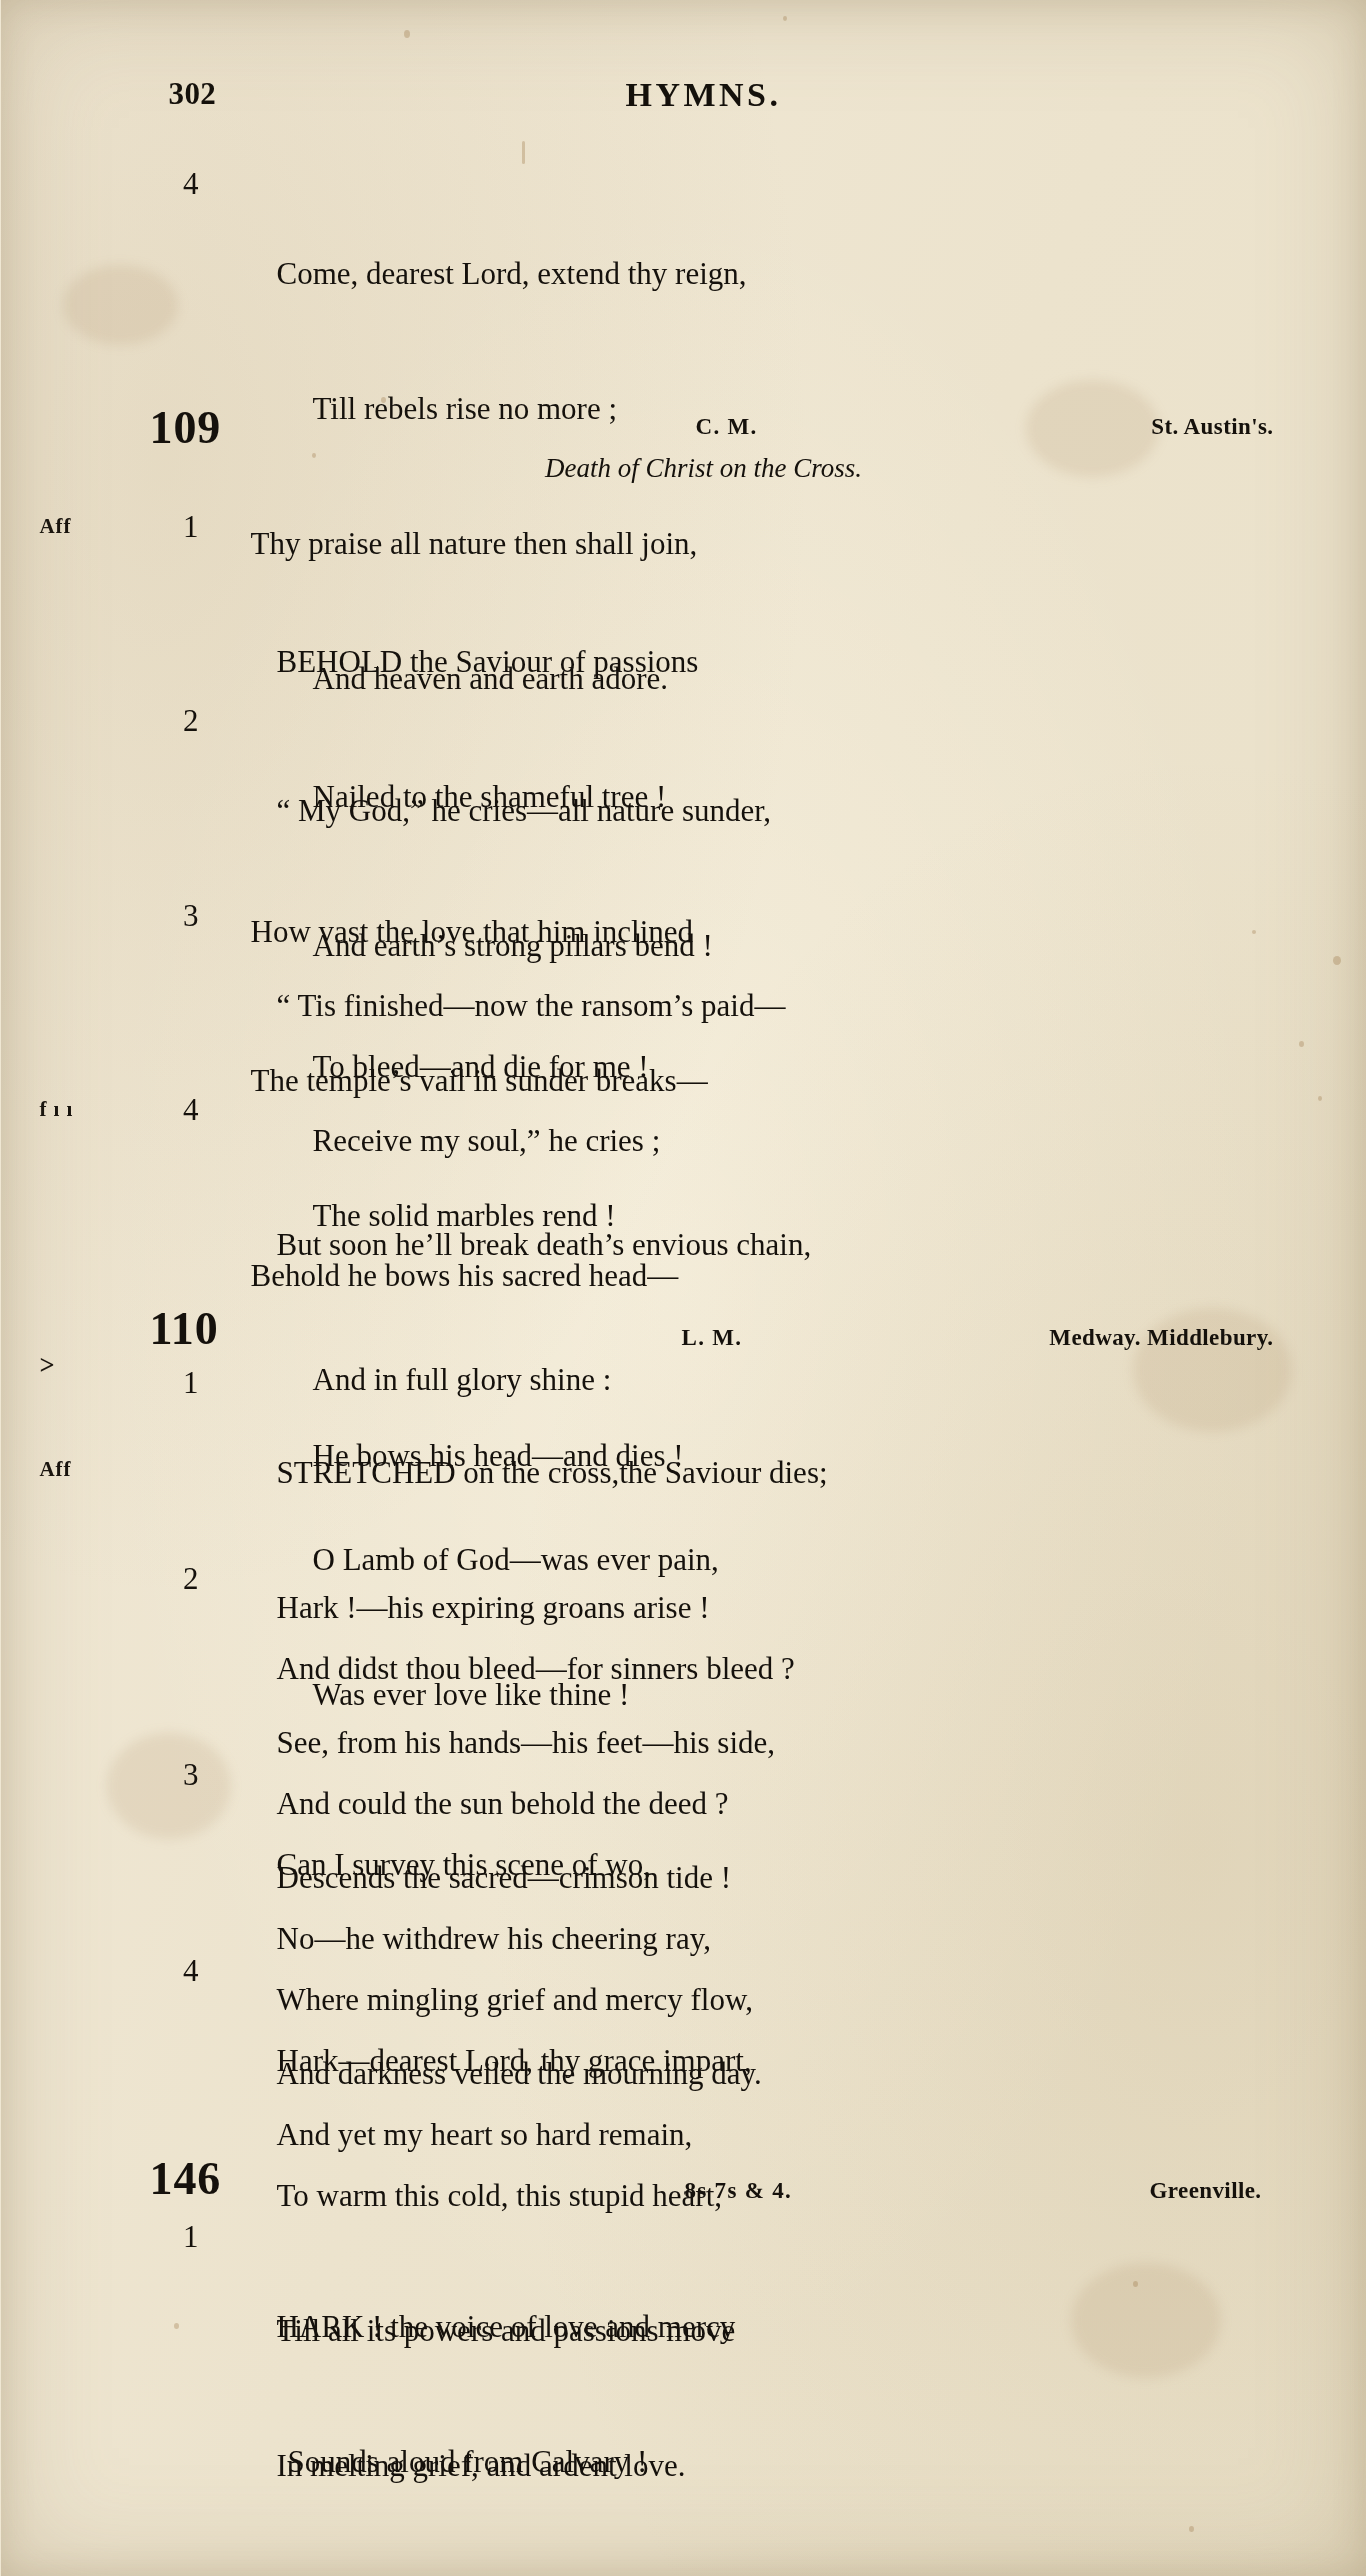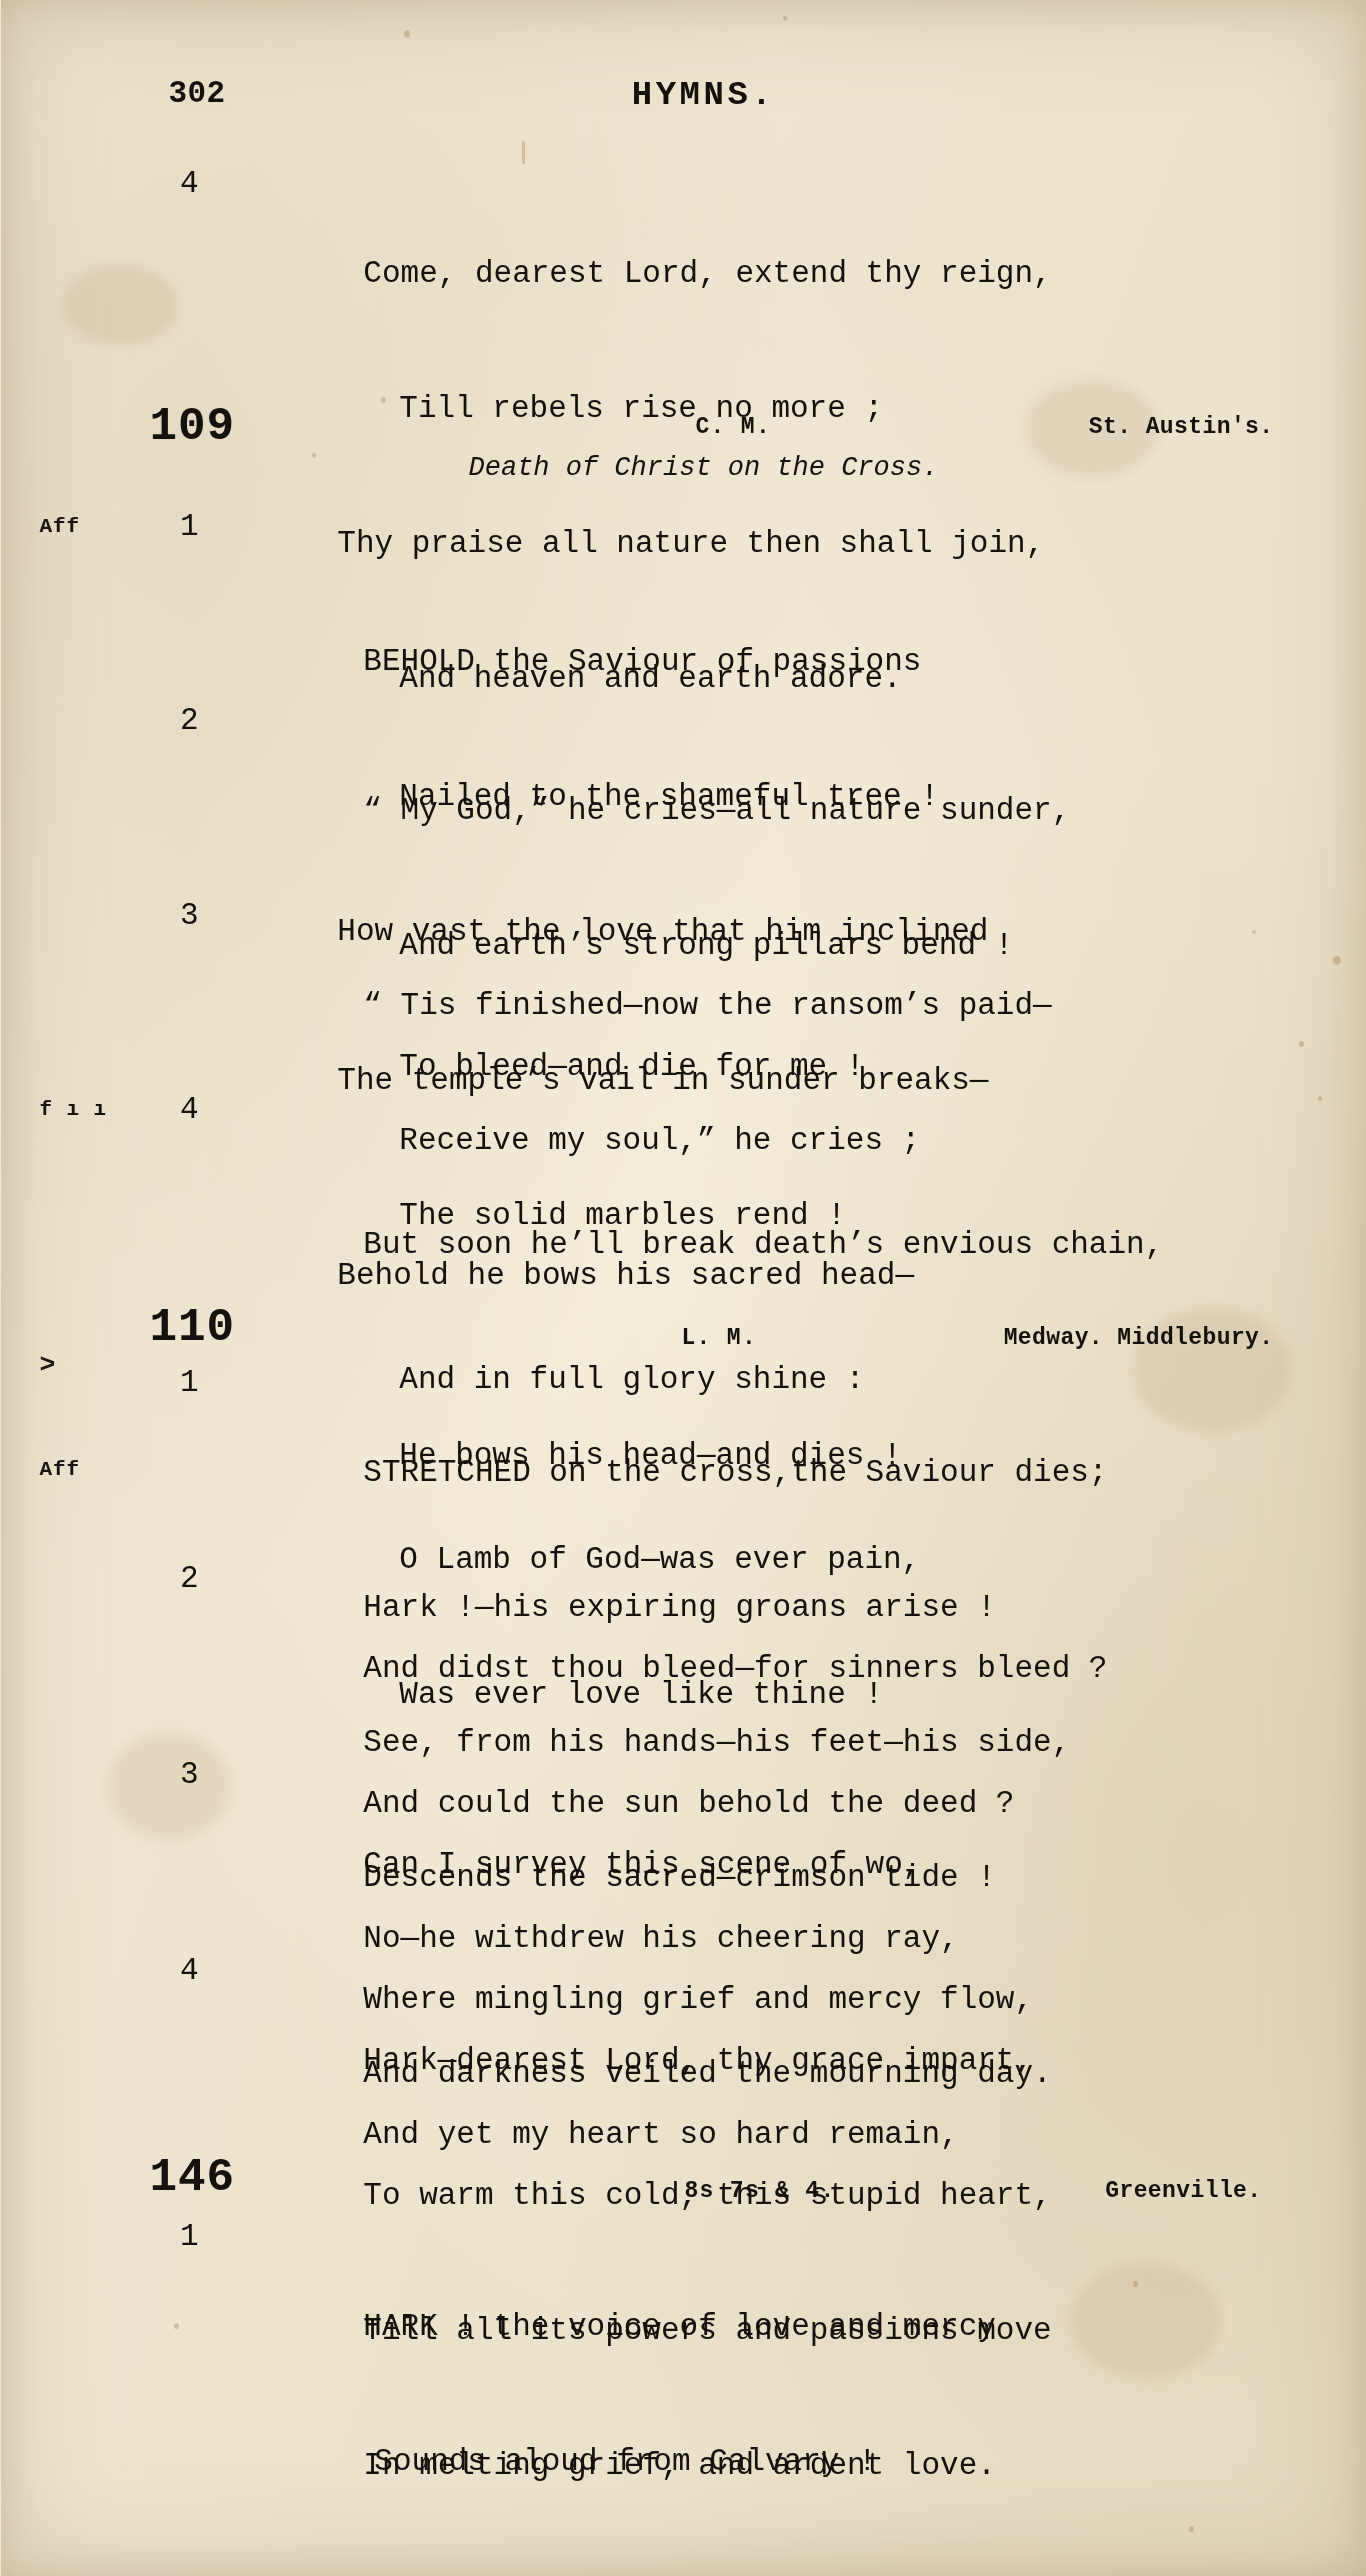--- a/index.html
+++ b/index.html
@@ -12,21 +12,21 @@
     width: 1365px;
     height: 2576px;
     margin: 0 auto;
     background: #f0e8d5;
     background-image:
       radial-gradient(ellipse at 12% 18%, rgba(190,170,130,0.22) 0%, rgba(190,170,130,0) 38%),
       radial-gradient(ellipse at 88% 72%, rgba(186,164,122,0.20) 0%, rgba(186,164,122,0) 42%),
       radial-gradient(ellipse at 50% 50%, rgba(255,250,235,0.45) 0%, rgba(255,250,235,0) 60%),
       linear-gradient(110deg, #f2ead8 0%, #ece3cd 50%, #e9e0c8 100%);
     overflow: hidden;
-    font-family: Liberation Mono, monospace;
+    font-family: Liberation Serif, serif;
     color: #15110c;
   }
   #page::after {
     content: "";
     position: absolute;
     inset: 0;
     pointer-events: none;
     box-shadow: inset 0 0 106px rgba(140,118,80,0.28),
                 inset 0 0 34px rgba(120,98,62,0.18);
   }

